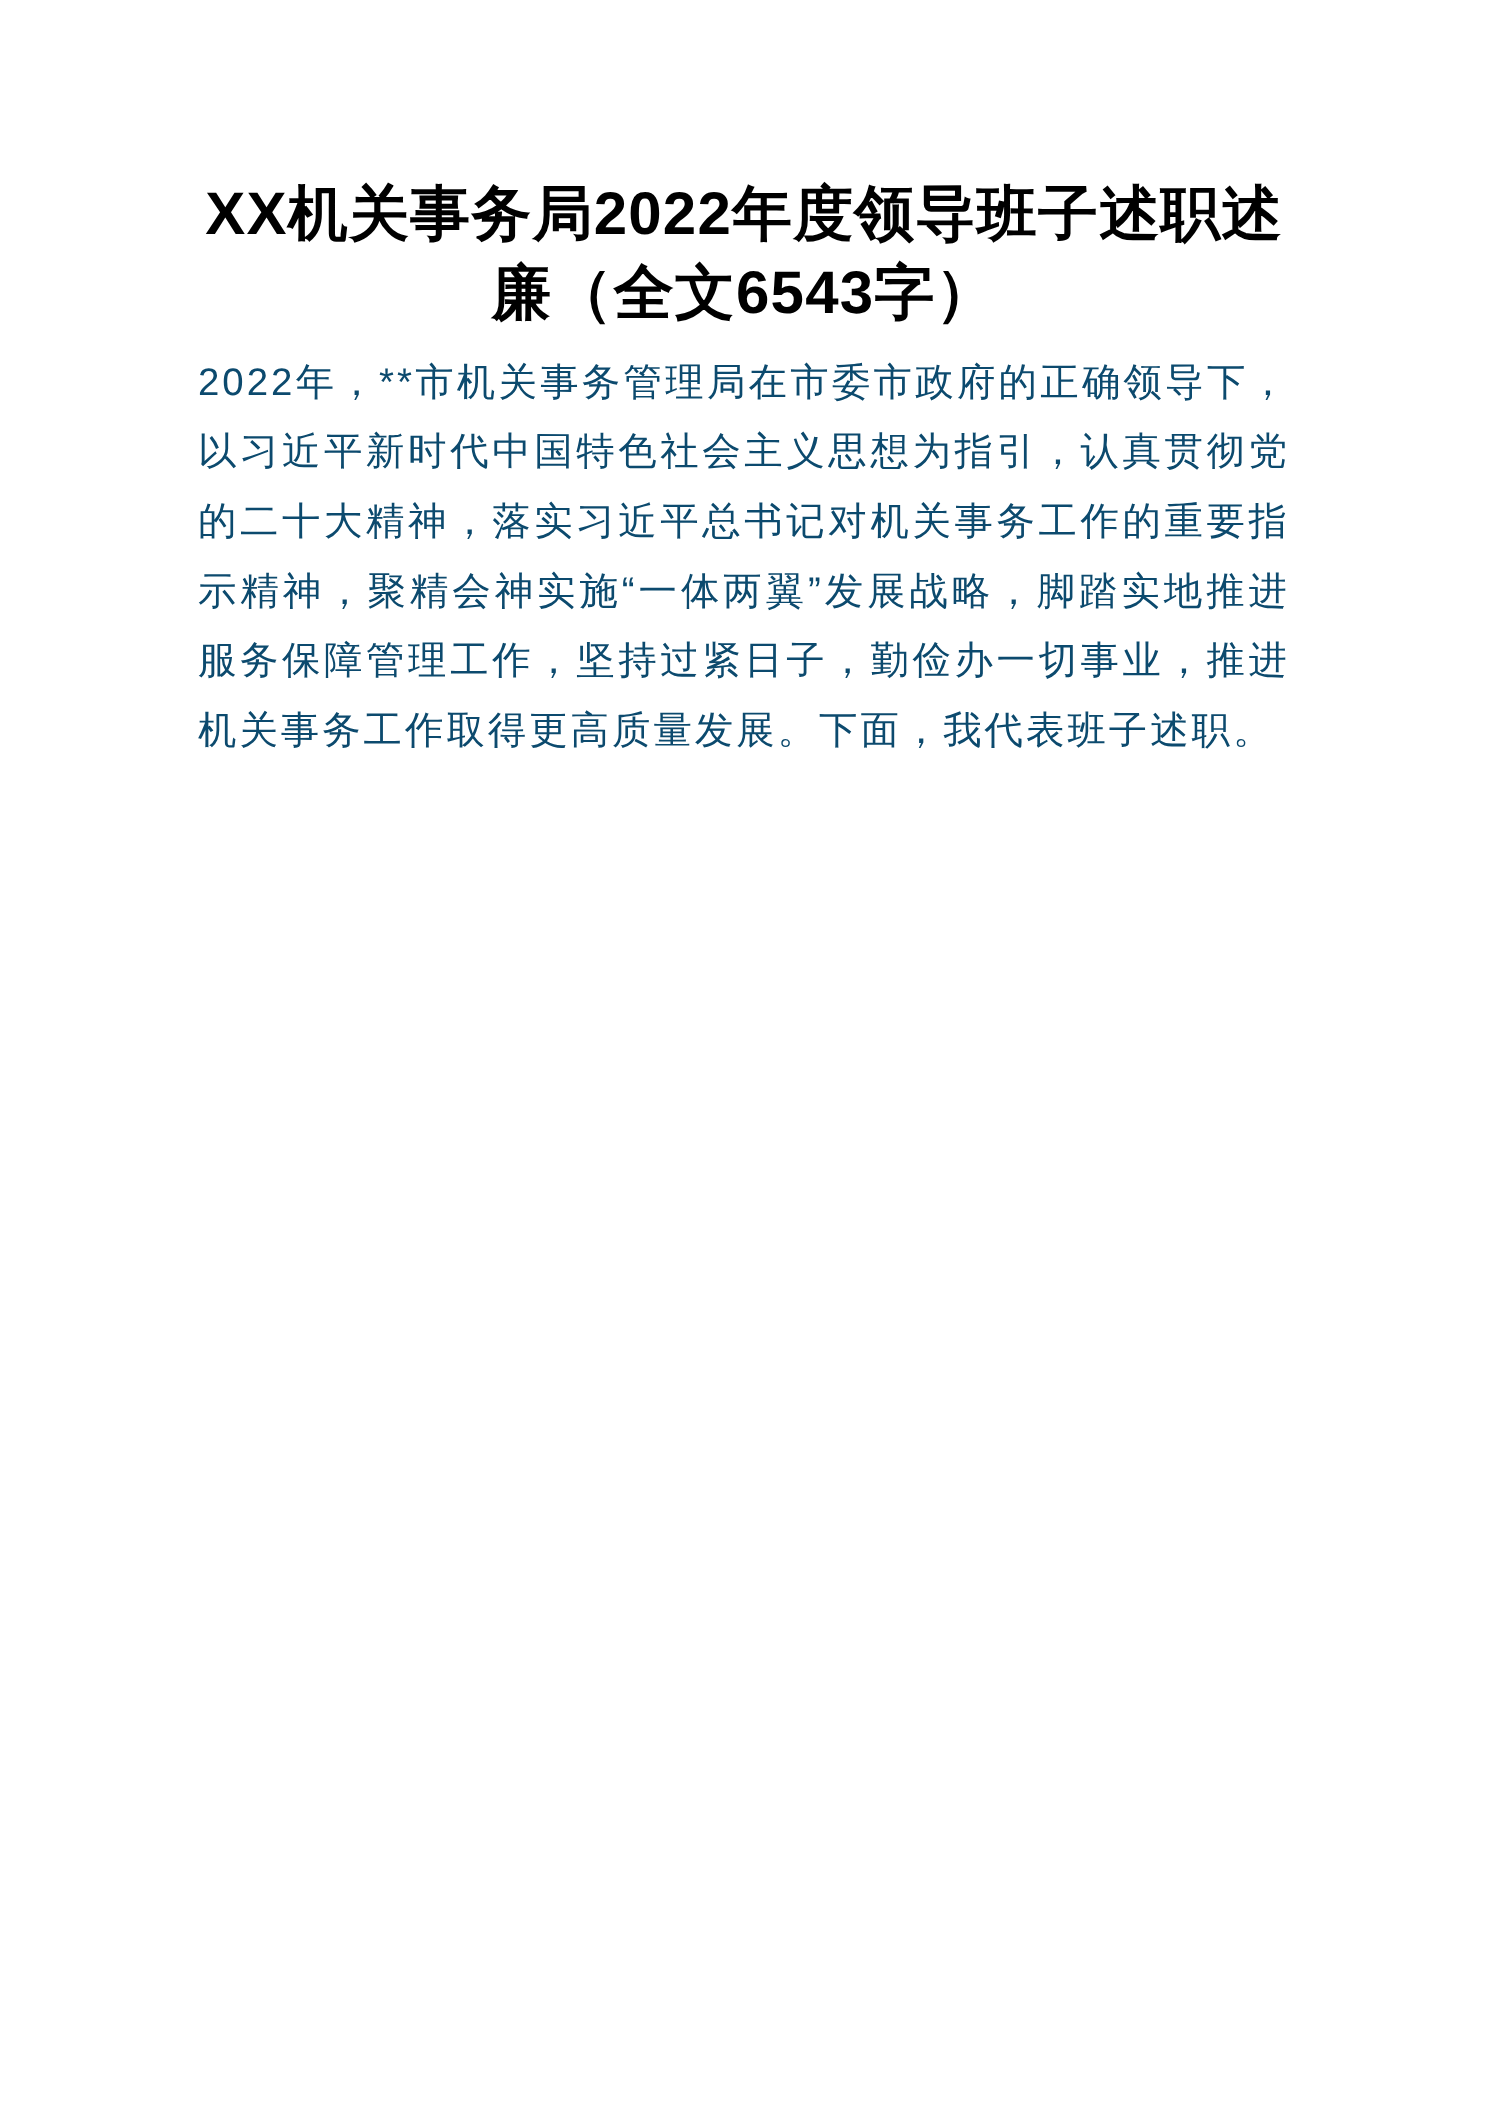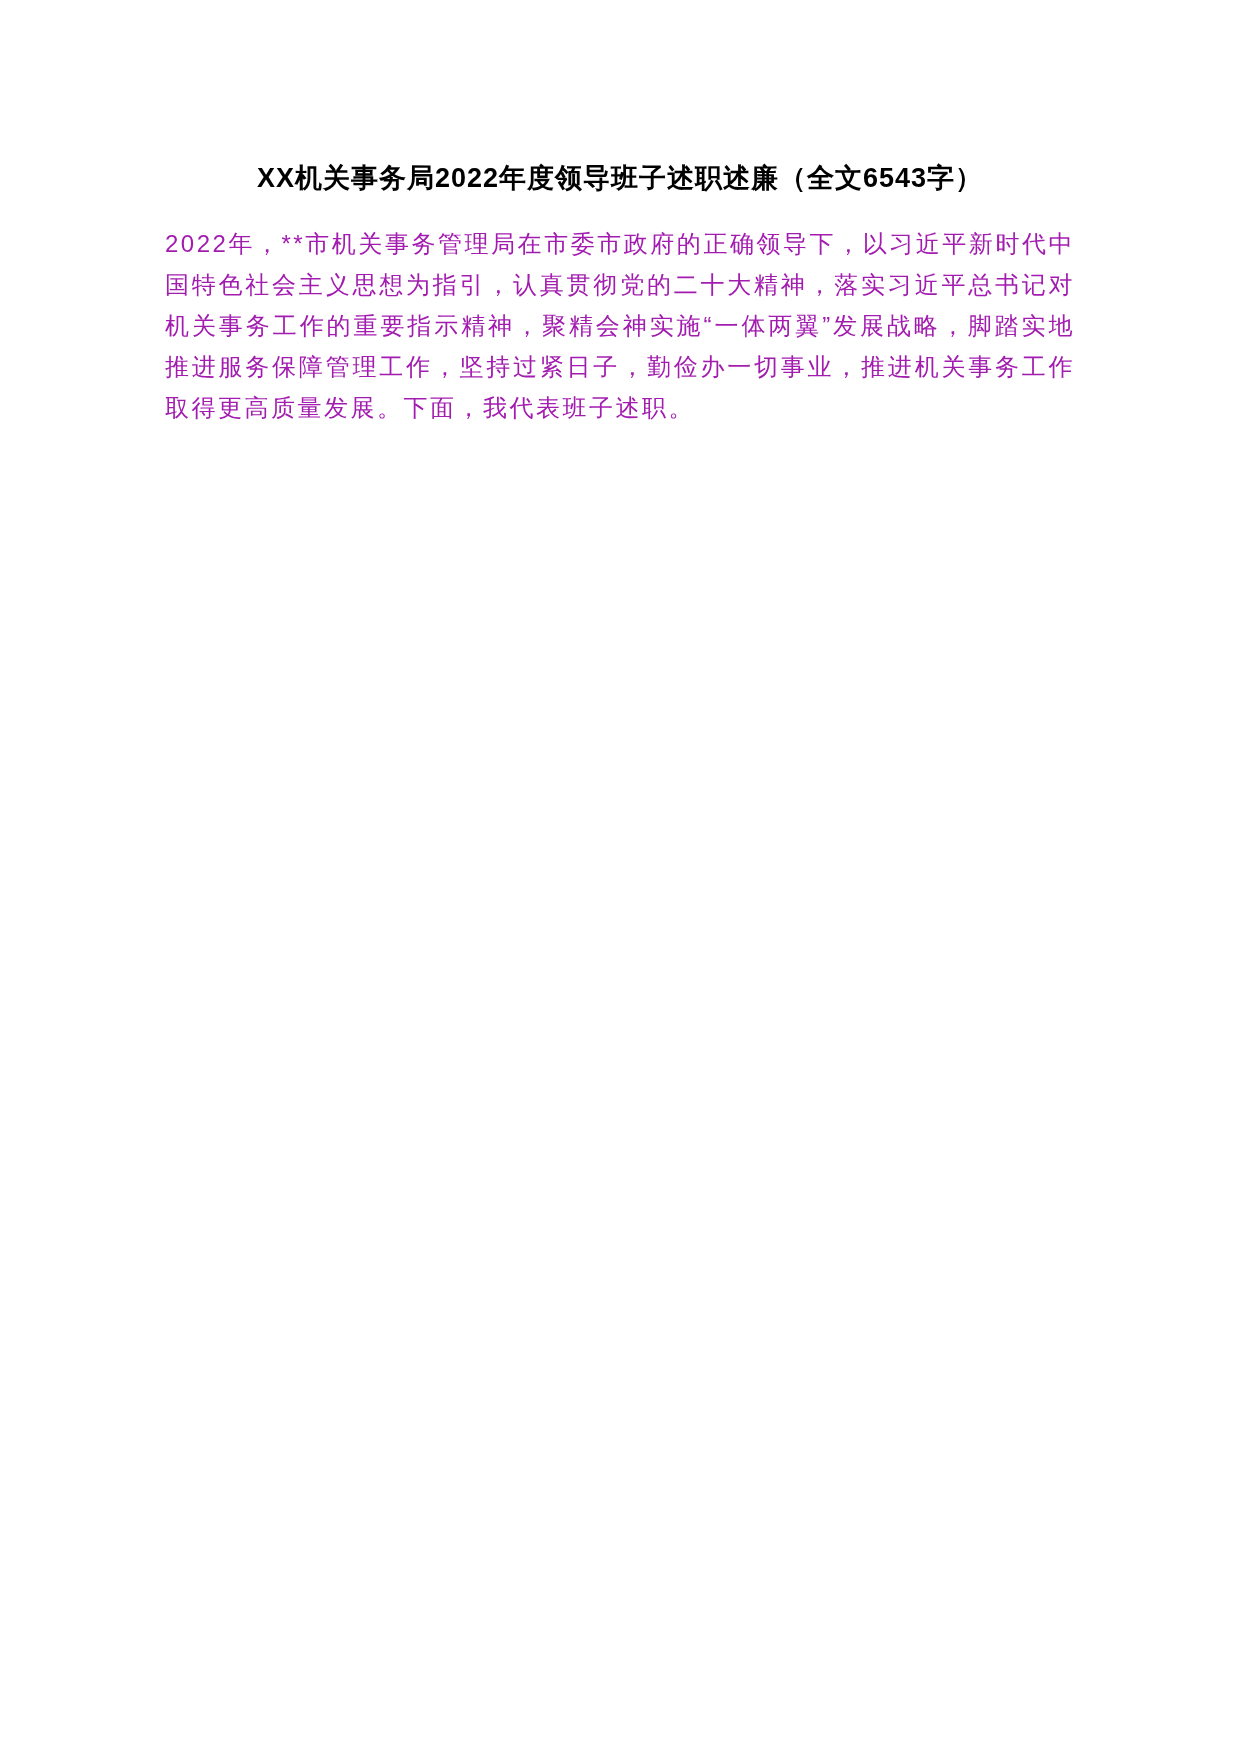--- a/index.html
+++ b/index.html
@@ -12,36 +12,36 @@
     min-height: 1754px;
     box-sizing: border-box;
     margin: 0 auto;
     background: #ffffff;
     color: #000000;
     padding: 145px 165px 120px 165px;
     font-family: "Liberation Sans", "DejaVu Sans", sans-serif;
   }
   .doc-title {
     margin: 0 0 12px 0;
-    font-size: 27px;
+    font-size: 50px;
     line-height: 66px;
     font-weight: bold;
     text-align: center;
     letter-spacing: 1px;
     color: #000000;
   }
   .doc-body p.doc-paragraph {
     margin: 0 0 58px 0;
-    font-size: 24px;
-    line-height: 41px;
+    font-size: 32px;
+    line-height: 58px;
     letter-spacing: 2.5px;
     text-align: justify;
     text-justify: inter-ideograph;
     word-break: break-all;
-    color: #a21caf;
+    color: #0c4a6e;
   }
   .doc-body p.doc-paragraph:last-child {
     margin-bottom: 0;
   }
 </style>
 </head>
 <body>
 
 <div class="page">
   <h1 class="doc-title">XX机关事务局2022年度领导班子述职述廉（全文6543字）</h1>

